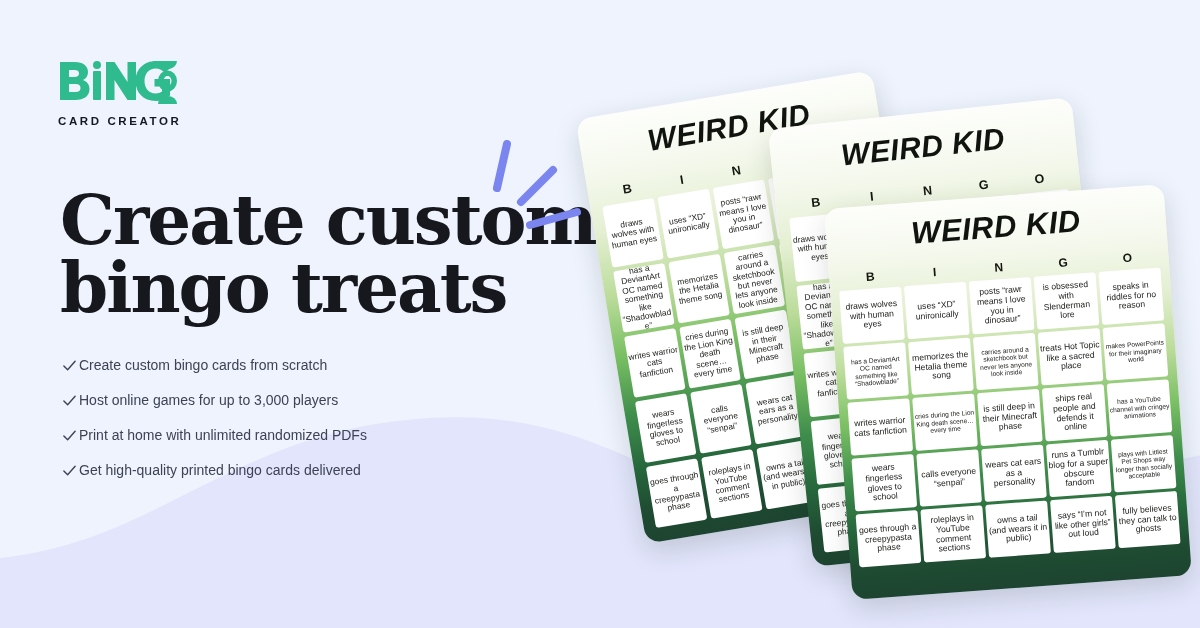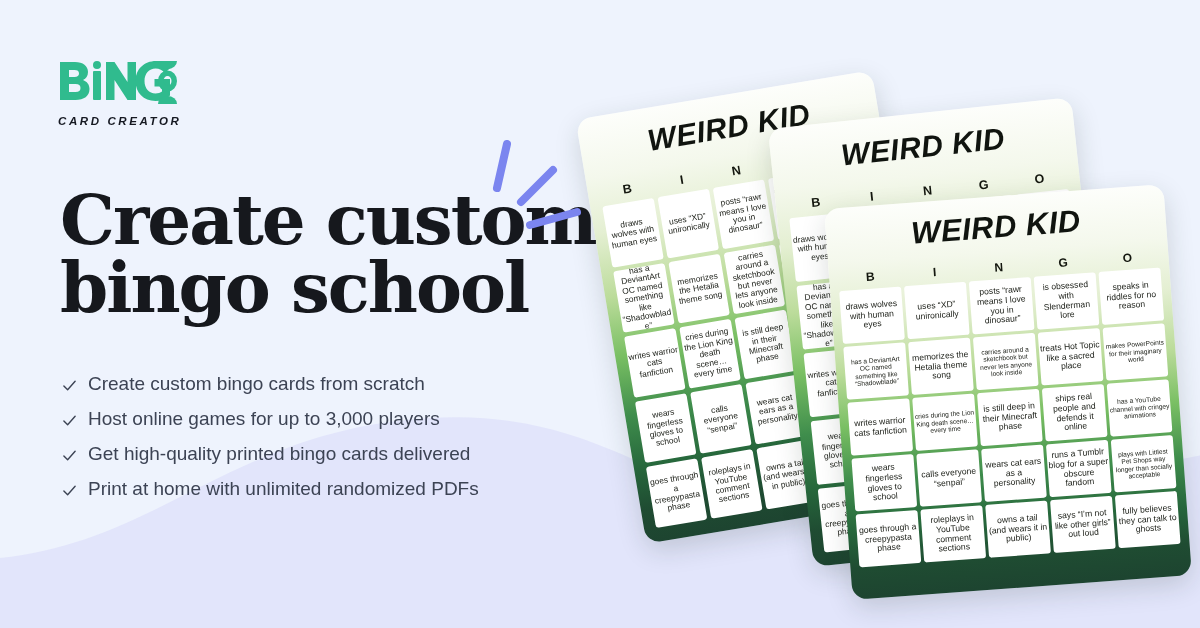--- a/index.html
+++ b/index.html
@@ -24,21 +24,20 @@
     left:58px; top:58px;
     z-index:5;
   }
   .logo-mark { display:block; }
   .logo-sub {
     margin-top:7px;
     font-size:11.5px;
     font-weight:700;
     letter-spacing:2.6px;
     color:#151821;
-    font-style:italic;
   }
 
   
   .headline {
     position:absolute;
     left:60px; top:186px;
     width:560px;
     z-index:5;
     font-family:"DejaVu Serif", serif;
     font-weight:700;
@@ -58,23 +57,23 @@
 
   
   .bullets {
     position:absolute;
     left:62px; top:358px;
     z-index:5;
     list-style:none;
   }
   .bullets li {
     display:flex;
-    align-items:flex-end;
-    gap:11px;
-    font-size:19px;
+    align-items:flex-start;
+    gap:2px;
+    font-size:14px;
     line-height:1;
     color:#3c4354;
     height:35px;
   }
   .chk { width:15px; height:15px; flex:0 0 15px; display:block; }
 
   
   .cards-area {
     position:absolute;
     left:0; top:0; width:1200px; height:628px;
@@ -203,21 +202,21 @@
       <path d="M200 6 a19 16 0 0 0 38 0 Z"></path>
 
       <path d="M200 92 a19 16 0 0 1 38 0 Z"></path>
     </g>
   </svg>
   <div class="logo-sub">CARD CREATOR</div>
 </div>
 
 <h1 class="headline">
   <span class="ln">Create custom</span>
-  <span class="ln">bingo school</span>
+  <span class="ln">bingo treats</span>
 </h1>
 
 <svg class="sparkle" width="120" height="105" viewBox="0 0 120 105">
   <g stroke="#7b85ef" stroke-width="8" stroke-linecap="round" fill="none">
     <line x1="32" y1="12" x2="22" y2="56"></line>
     <line x1="78" y1="38" x2="46" y2="70"></line>
     <line x1="102" y1="80" x2="55" y2="93"></line>
   </g>
 </svg>
 
@@ -231,27 +230,27 @@
   <li>
     <svg class="chk" viewBox="0 0 16 16">
       <path d="M2 8.5 L6 12.5 L14 3.5" stroke="#3c4354" stroke-width="1.5" fill="none" stroke-linecap="round" stroke-linejoin="round"></path>
     </svg>
     <span>Host online games for up to 3,000 players</span>
   </li>
   <li>
     <svg class="chk" viewBox="0 0 16 16">
       <path d="M2 8.5 L6 12.5 L14 3.5" stroke="#3c4354" stroke-width="1.5" fill="none" stroke-linecap="round" stroke-linejoin="round"></path>
     </svg>
-    <span>Get high-quality printed bingo cards delivered</span>
+    <span>Print at home with unlimited randomized PDFs</span>
   </li>
   <li>
     <svg class="chk" viewBox="0 0 16 16">
       <path d="M2 8.5 L6 12.5 L14 3.5" stroke="#3c4354" stroke-width="1.5" fill="none" stroke-linecap="round" stroke-linejoin="round"></path>
     </svg>
-    <span>Print at home with unlimited randomized PDFs</span>
+    <span>Get high-quality printed bingo cards delivered</span>
   </li>
 </ul>
 
 <div class="cards-area">
 
   <div class="bingo-card" id="card1">
     <div class="card-title">WEIRD KID</div>
     <div class="hdr-row">
       <span>B</span>
       <span>I</span>

